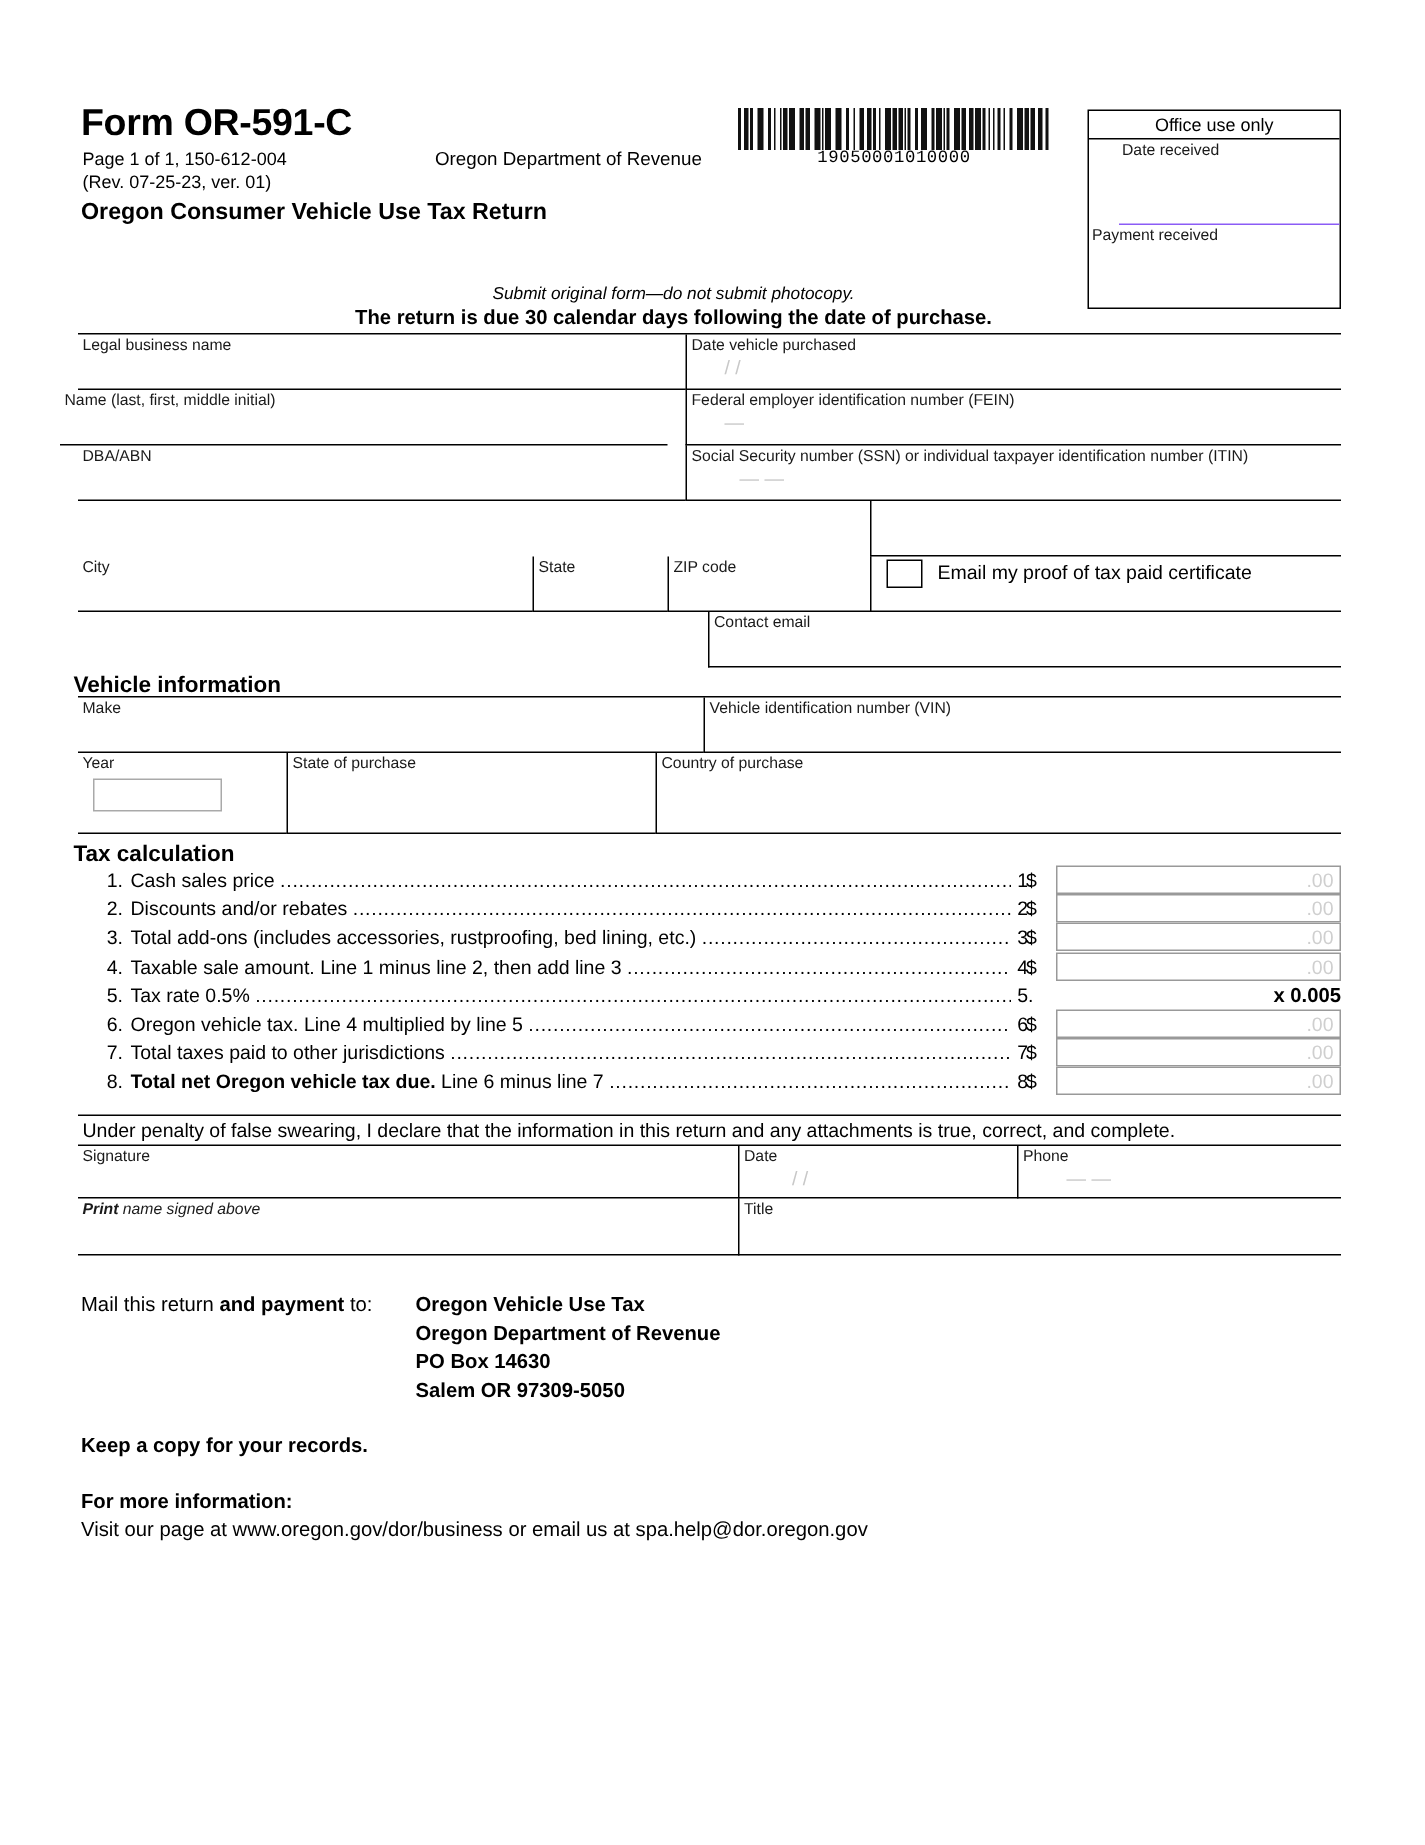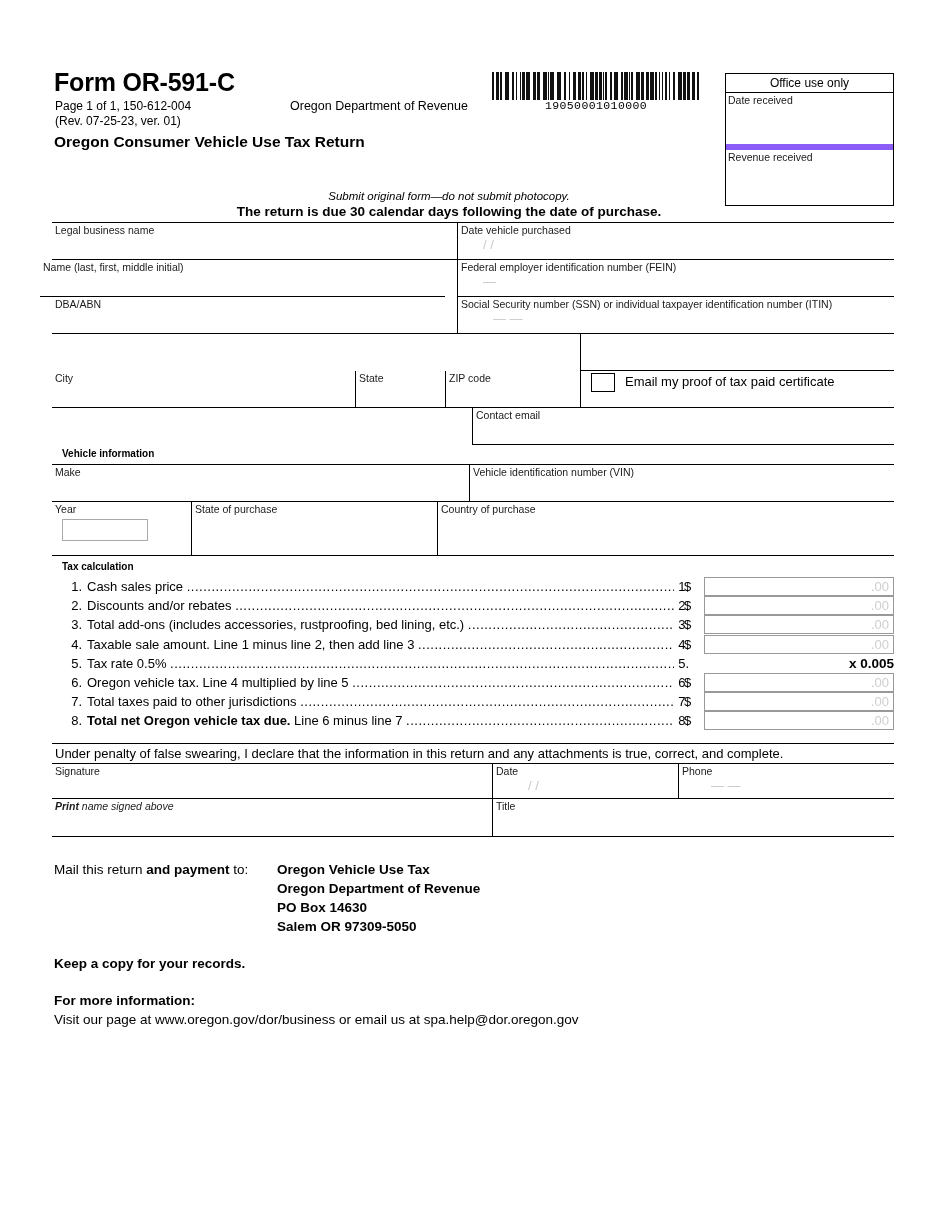--- a/index.html
+++ b/index.html
@@ -93,21 +93,21 @@
     border-bottom: 1px solid #000;
     text-align: center;
     font-size: 12px;
     line-height: 18px;
   }
   #office-box .ocell {
     height: 57px;
     box-sizing: border-box;
     position: relative;
   }
-  #office-box .ocell.divider { border-bottom: 6px solid #8b5cf6; }
+  #office-box .ocell.divider { border-bottom: 1px solid #8b5cf6; margin-left: 20px; }
   #office-box .ocell .lbl { position: absolute; left: 2px; top: 1px; }
 
   
   #submit-note {
     position: absolute;
     left: 0; top: 190px;
     width: 898px;
     text-align: center;
     font-size: 11.5px;
     font-style: italic;
@@ -130,23 +130,23 @@
   .marks {
     position: absolute;
     font-size: 13px;
     color: #c8c8c8;
     letter-spacing: 0;
   }
 
   
   .section-head {
     position: absolute;
-    font-size: 10px;
+    font-size: 15px;
     font-weight: bold;
-    left: 62px;
+    left: 49px;
   }
 
   
   #email-cert-checkbox {
     position: absolute;
     left: 591px; top: 373px;
     width: 24px; height: 19px;
     border: 1px solid #000;
     box-sizing: border-box;
     background: #fff;
@@ -304,21 +304,21 @@
       </div>
   </div>
   <div id="barcode-number">19050001010000</div>
 
   <div id="office-box">
     <div class="ohead">Office use only</div>
     <div class="ocell divider">
       <span class="lbl">Date received</span>
     </div>
     <div class="ocell">
-      <span class="lbl">Revenue received</span>
+      <span class="lbl">Payment received</span>
     </div>
   </div>
 
   <div id="submit-note">Submit original form—do not submit photocopy.</div>
   <div id="due-note">The return is due 30 calendar days following the date of purchase.</div>
 
   <div class="rule" style="left:52px; top:222px; width:842px; height:1px;"></div>
 
   <div class="cell bb" style="left:52px; top:223px; width:405px; height:37px;">
     <span class="lbl">Legal business name</span>

